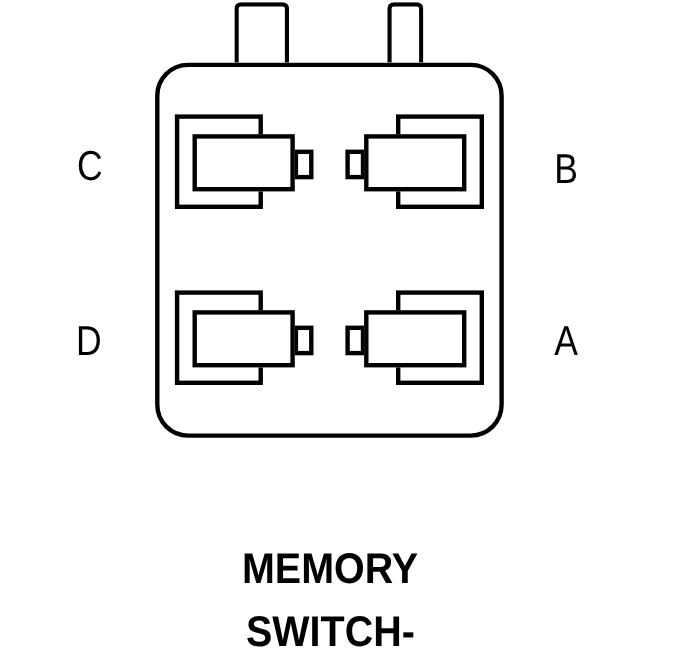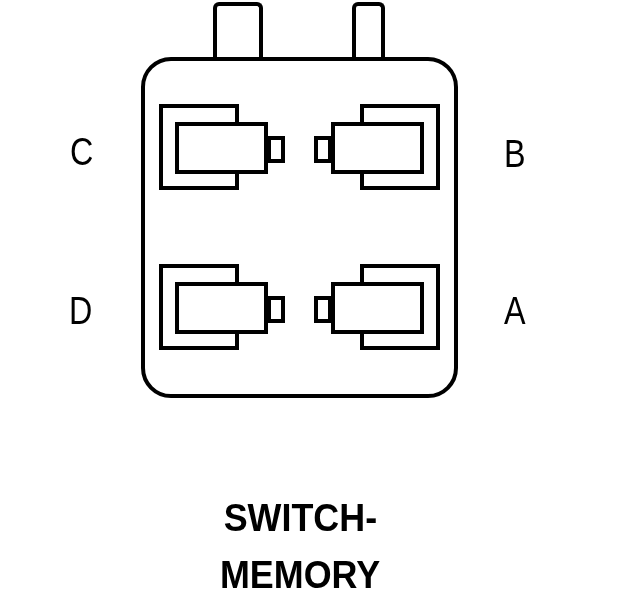--- a/index.html
+++ b/index.html
@@ -175,20 +175,20 @@
   </div>
   <div class="pin-label pin-label-d">
     <span>D</span>
   </div>
   <div class="pin-label pin-label-a">
     <span>A</span>
   </div>
 
   <div class="caption">
     <div class="line">
-      <span>SWITCH-</span>
+      <span>MEMORY</span>
     </div>
     <div class="line">
-      <span>MEMORY</span>
+      <span>SWITCH-</span>
     </div>
   </div>
 
 </div>
 
 </body></html>

